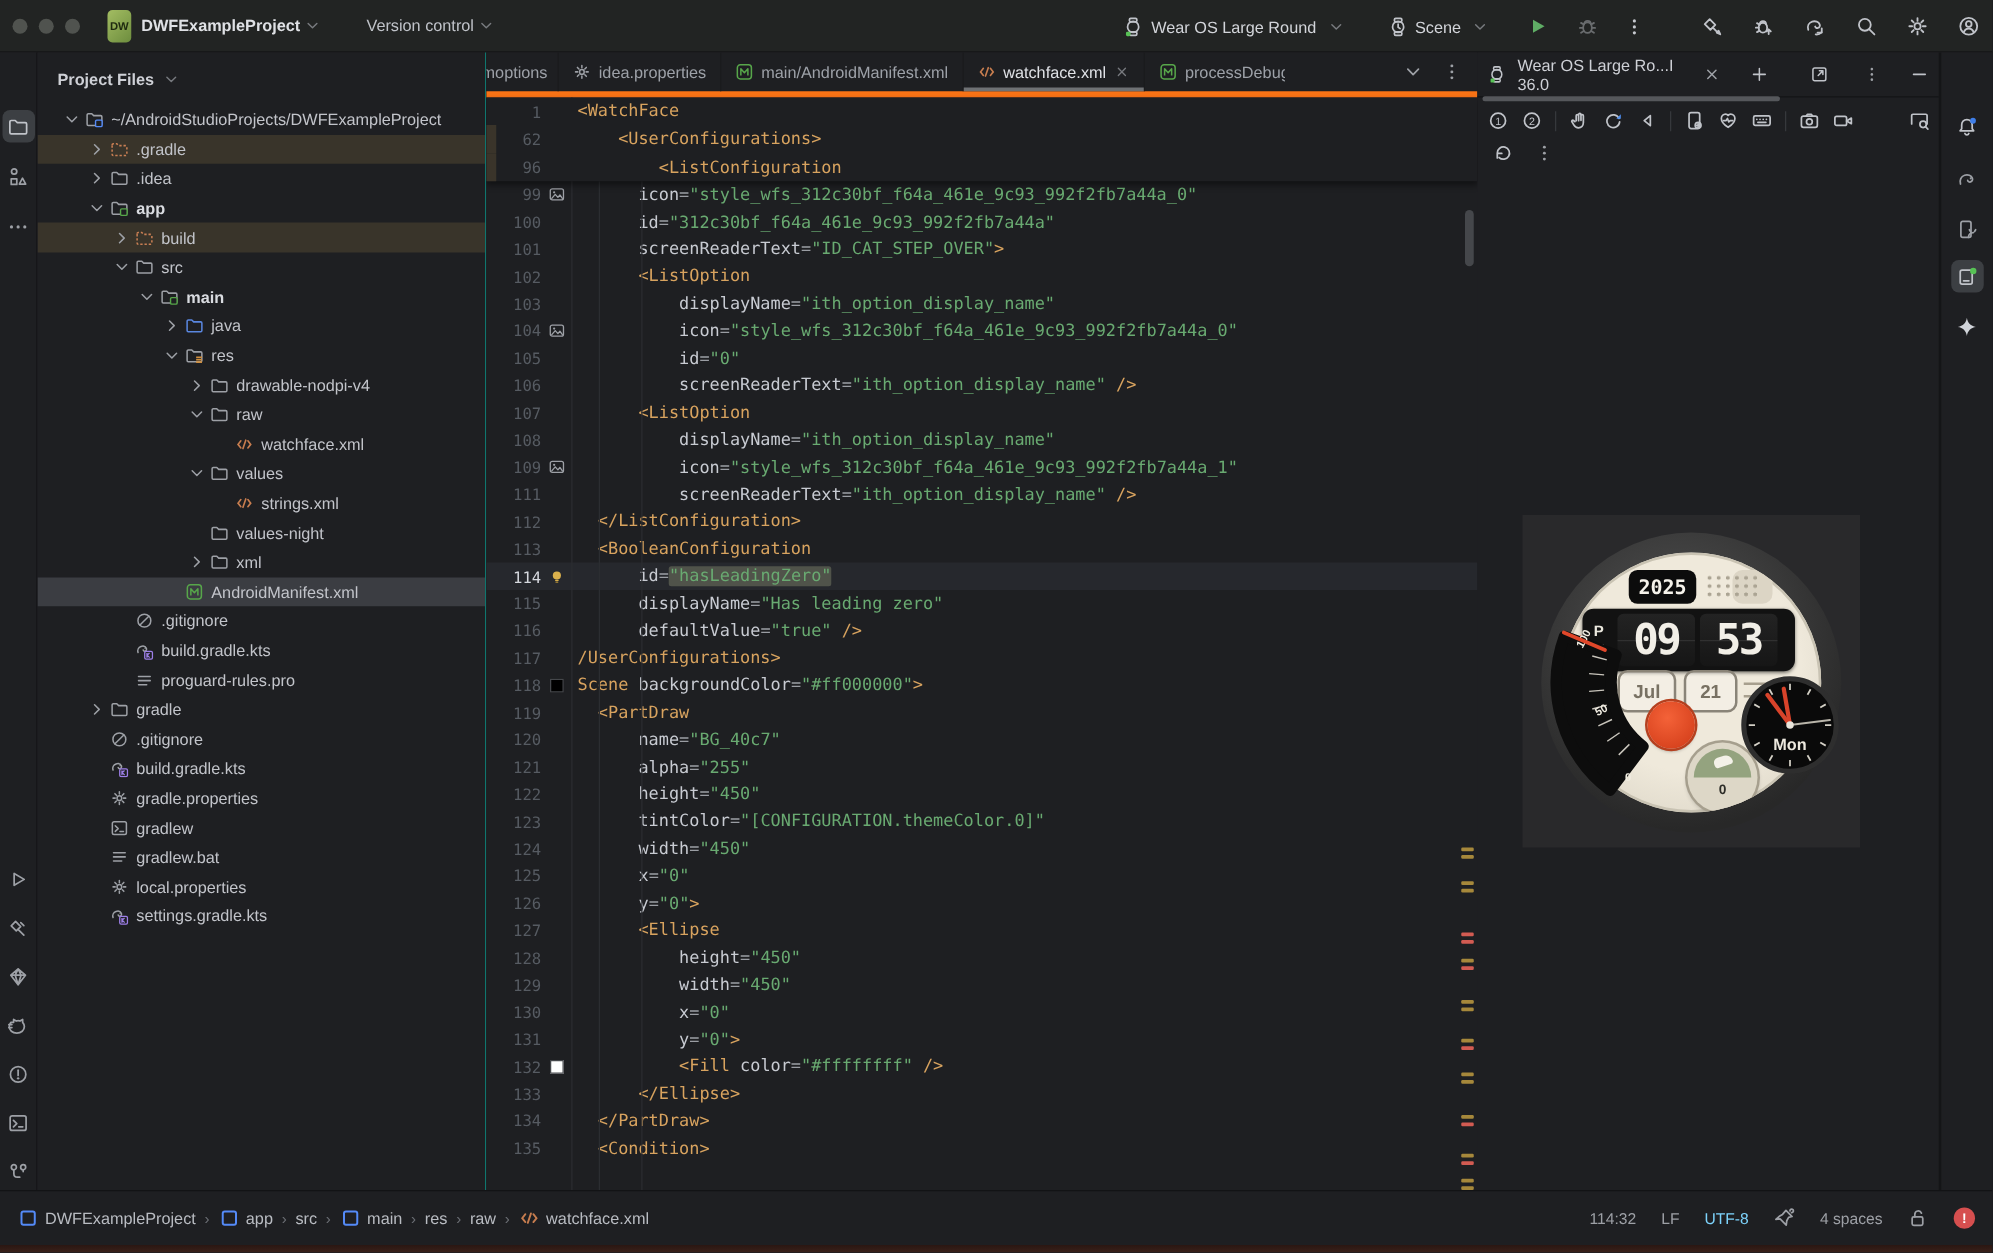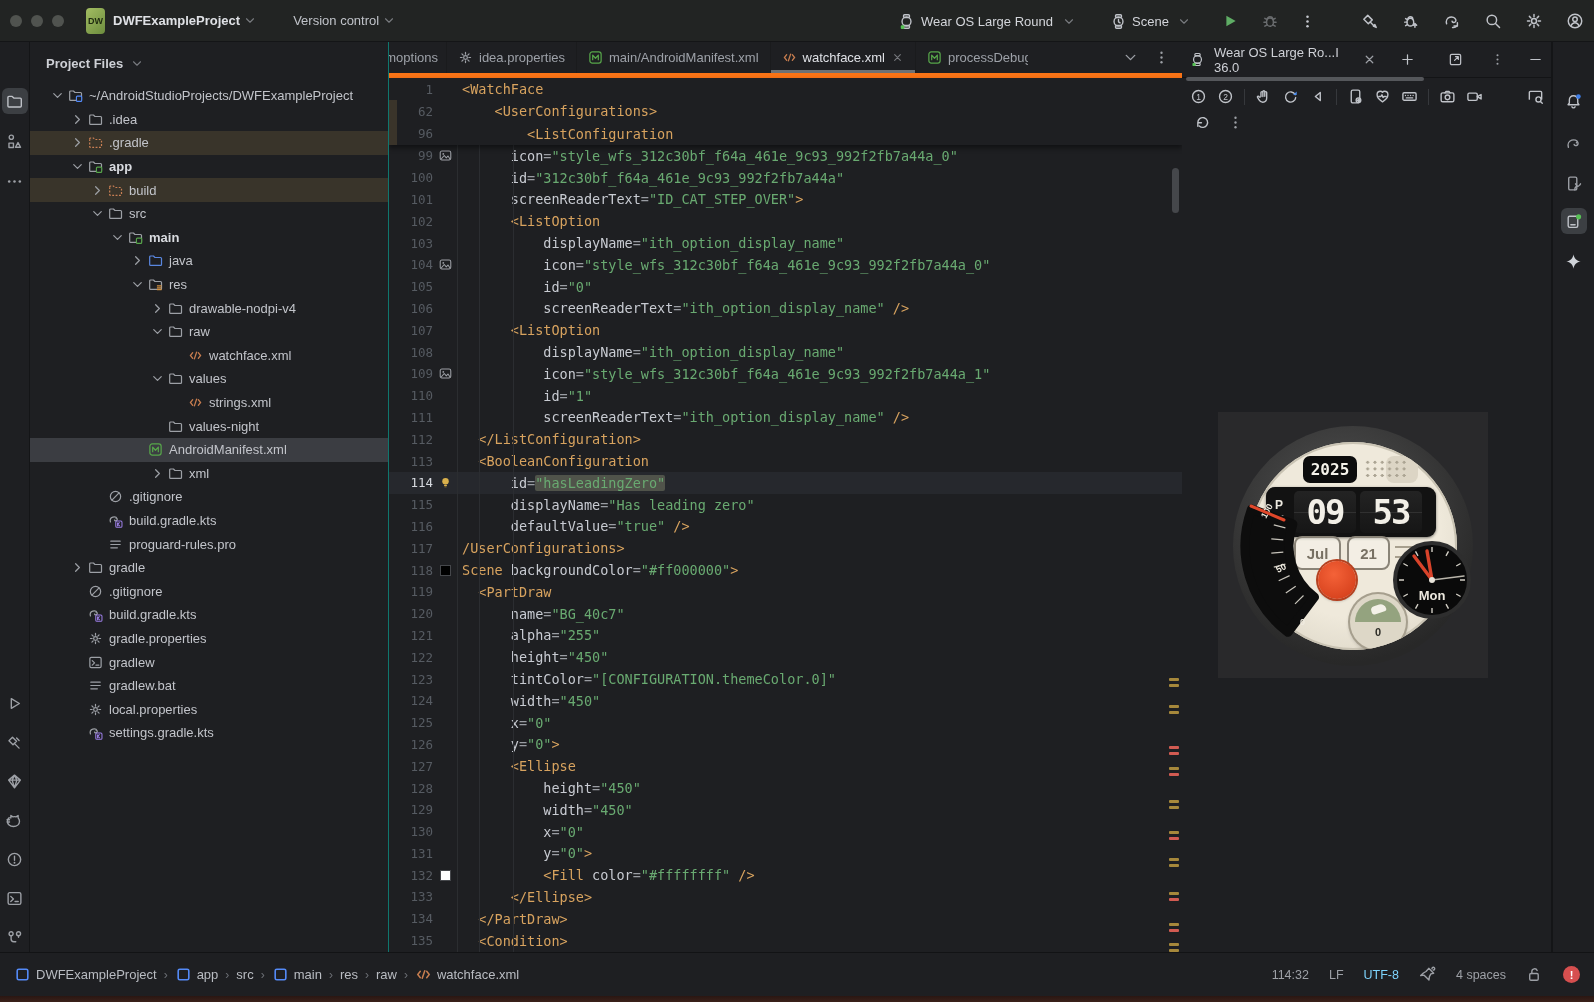--- a/index.html
+++ b/index.html
@@ -358,45 +358,45 @@
             </svg>
           </span>
           <span class="cell">
             <svg viewBox="0 0 16 16">
               <path d="M1.8 4.2a1 1 0 0 1 1-1h3l1.6 1.6h6a1 1 0 0 1 1 1v6.4a1 1 0 0 1-1 1h-10.6a1 1 0 0 1-1-1z" fill="none" stroke="#9da0a6" stroke-width="1.3" stroke-linejoin="round"></path>
               <rect x="9" y="8.6" width="5.6" height="5.6" rx="1" fill="#1e1f22" stroke="#548af7" stroke-width="1.2"></rect>
             </svg>
           </span>
           <span class="tlabel">~/AndroidStudioProjects/DWFExampleProject</span>
         </div>
+        <div class="trow brown" style="padding-left: 38px;">
+          <span class="cell">
+            <svg viewBox="0 0 16 16">
+              <path class="st" d="M6 4l4 4-4 4"></path>
+            </svg>
+          </span>
+          <span class="cell">
+            <svg viewBox="0 0 16 16">
+              <path d="M1.8 4.2a1 1 0 0 1 1-1h3l1.6 1.6h6a1 1 0 0 1 1 1v6.4a1 1 0 0 1-1 1h-10.6a1 1 0 0 1-1-1z" fill="none" stroke="#c97f54" stroke-width="1.3" stroke-dasharray="2 1.6"></path>
+            </svg>
+          </span>
+          <span class="tlabel">.gradle</span>
+        </div>
         <div class="trow" style="padding-left: 38px;">
           <span class="cell">
             <svg viewBox="0 0 16 16">
               <path class="st" d="M6 4l4 4-4 4"></path>
             </svg>
           </span>
           <span class="cell">
             <svg viewBox="0 0 16 16">
               <path d="M1.8 4.2a1 1 0 0 1 1-1h3l1.6 1.6h6a1 1 0 0 1 1 1v6.4a1 1 0 0 1-1 1h-10.6a1 1 0 0 1-1-1z" fill="none" stroke="#9da0a6" stroke-width="1.3" stroke-linejoin="round"></path>
             </svg>
           </span>
           <span class="tlabel">.idea</span>
-        </div>
-        <div class="trow brown" style="padding-left: 38px;">
-          <span class="cell">
-            <svg viewBox="0 0 16 16">
-              <path class="st" d="M6 4l4 4-4 4"></path>
-            </svg>
-          </span>
-          <span class="cell">
-            <svg viewBox="0 0 16 16">
-              <path d="M1.8 4.2a1 1 0 0 1 1-1h3l1.6 1.6h6a1 1 0 0 1 1 1v6.4a1 1 0 0 1-1 1h-10.6a1 1 0 0 1-1-1z" fill="none" stroke="#c97f54" stroke-width="1.3" stroke-dasharray="2 1.6"></path>
-            </svg>
-          </span>
-          <span class="tlabel">.gradle</span>
         </div>
         <div class="trow bold" style="padding-left: 38px;">
           <span class="cell">
             <svg viewBox="0 0 16 16">
               <path class="st" d="M4 6l4 4 4-4"></path>
             </svg>
           </span>
           <span class="cell">
             <svg viewBox="0 0 16 16">
               <path d="M1.8 4.2a1 1 0 0 1 1-1h3l1.6 1.6h6a1 1 0 0 1 1 1v6.4a1 1 0 0 1-1 1h-10.6a1 1 0 0 1-1-1z" fill="none" stroke="#9da0a6" stroke-width="1.3" stroke-linejoin="round"></path>
@@ -531,42 +531,42 @@
         </div>
         <div class="trow" style="padding-left: 118px;">
           <span class="cell"></span>
           <span class="cell">
             <svg viewBox="0 0 16 16">
               <path d="M1.8 4.2a1 1 0 0 1 1-1h3l1.6 1.6h6a1 1 0 0 1 1 1v6.4a1 1 0 0 1-1 1h-10.6a1 1 0 0 1-1-1z" fill="none" stroke="#9da0a6" stroke-width="1.3" stroke-linejoin="round"></path>
             </svg>
           </span>
           <span class="tlabel">values-night</span>
         </div>
+        <div class="trow" style="padding-left: 118px;">
+          <span class="cell">
+            <svg viewBox="0 0 16 16">
+              <path class="st" d="M6 4l4 4-4 4"></path>
+            </svg>
+          </span>
+          <span class="cell">
+            <svg viewBox="0 0 16 16">
+              <path d="M1.8 4.2a1 1 0 0 1 1-1h3l1.6 1.6h6a1 1 0 0 1 1 1v6.4a1 1 0 0 1-1 1h-10.6a1 1 0 0 1-1-1z" fill="none" stroke="#9da0a6" stroke-width="1.3" stroke-linejoin="round"></path>
+            </svg>
+          </span>
+          <span class="tlabel">xml</span>
+        </div>
         <div class="trow selected" style="padding-left: 98px;">
           <span class="cell"></span>
           <span class="cell">
             <svg viewBox="0 0 16 16">
               <rect x="2" y="2" width="12" height="12" rx="2.5" fill="none" stroke="#57a64a" stroke-width="1.3"></rect>
               <path d="M5 11V5.4L8 8.8l3-3.4V11" fill="none" stroke="#57a64a" stroke-width="1.3" stroke-linejoin="round"></path>
             </svg>
           </span>
           <span class="tlabel">AndroidManifest.xml</span>
-        </div>
-        <div class="trow" style="padding-left: 118px;">
-          <span class="cell">
-            <svg viewBox="0 0 16 16">
-              <path class="st" d="M6 4l4 4-4 4"></path>
-            </svg>
-          </span>
-          <span class="cell">
-            <svg viewBox="0 0 16 16">
-              <path d="M1.8 4.2a1 1 0 0 1 1-1h3l1.6 1.6h6a1 1 0 0 1 1 1v6.4a1 1 0 0 1-1 1h-10.6a1 1 0 0 1-1-1z" fill="none" stroke="#9da0a6" stroke-width="1.3" stroke-linejoin="round"></path>
-            </svg>
-          </span>
-          <span class="tlabel">xml</span>
         </div>
         <div class="trow" style="padding-left: 58px;">
           <span class="cell"></span>
           <span class="cell">
             <svg viewBox="0 0 16 16">
               <circle cx="8" cy="8" r="5.5" class="st"></circle>
               <path class="st" d="M4.2 11.8L11.8 4.2"></path>
             </svg>
           </span>
           <span class="tlabel">.gitignore</span>
@@ -767,21 +767,20 @@
             </svg></span><span class="ctext"><span class="seg-a">          icon</span><span class="seg-p">=</span><span class="seg-v">"style_wfs_312c30bf_f64a_461e_9c93_992f2fb7a44a_0"</span></span></div>
         <div class="cl"><span class="lnum">105</span><span class="gico"></span><span class="ctext"><span class="seg-a">          id</span><span class="seg-p">=</span><span class="seg-v">"0"</span></span></div>
         <div class="cl"><span class="lnum">106</span><span class="gico"></span><span class="ctext"><span class="seg-a">          screenReaderText</span><span class="seg-p">=</span><span class="seg-v">"ith_option_display_name"</span><span class="seg-t"> /&gt;</span></span></div>
         <div class="cl"><span class="lnum">107</span><span class="gico"></span><span class="ctext"><span class="seg-t">      &lt;ListOption</span></span></div>
         <div class="cl"><span class="lnum">108</span><span class="gico"></span><span class="ctext"><span class="seg-a">          displayName</span><span class="seg-p">=</span><span class="seg-v">"ith_option_display_name"</span></span></div>
         <div class="cl"><span class="lnum">109</span><span class="gico"><svg viewBox="0 0 16 16">
               <rect x="1.5" y="2.5" width="13" height="11" rx="2" class="st"></rect>
               <circle cx="5.3" cy="6" r="1.1" fill="#9da0a6"></circle>
               <path class="st" d="M3 12l3.4-4 2.6 3 2-2.4 2.4 3.4"></path>
             </svg></span><span class="ctext"><span class="seg-a">          icon</span><span class="seg-p">=</span><span class="seg-v">"style_wfs_312c30bf_f64a_461e_9c93_992f2fb7a44a_1"</span></span></div>
-        <div class="cl"><span class="lnum">110</span><span class="gico"></span><span class="ctext"><span class="seg-a">          id</span><span class="seg-p">=</span><span class="seg-v">"1"</span></span></div>
         <div class="cl"><span class="lnum">111</span><span class="gico"></span><span class="ctext"><span class="seg-a">          screenReaderText</span><span class="seg-p">=</span><span class="seg-v">"ith_option_display_name"</span><span class="seg-t"> /&gt;</span></span></div>
         <div class="cl"><span class="lnum">112</span><span class="gico"></span><span class="ctext"><span class="seg-t">  &lt;/ListConfiguration&gt;</span></span></div>
         <div class="cl"><span class="lnum">113</span><span class="gico"></span><span class="ctext"><span class="seg-t">  &lt;BooleanConfiguration</span></span></div>
         <div class="cl cur"><span class="lnum" style="color:#d5d8de">114</span><span class="gico"><svg viewBox="0 0 16 16">
               <circle cx="8" cy="6.6" r="4" fill="#d9b04c"></circle>
               <rect x="6.2" y="10.8" width="3.6" height="1.5" rx=".7" fill="#d9b04c"></rect>
               <rect x="6.6" y="12.8" width="2.8" height="1.1" rx=".5" fill="#b58f35"></rect>
             </svg></span><span class="ctext"><span class="seg-a">      id</span><span class="seg-p">=</span><span class="seg-vh">"hasLeadingZero"</span></span></div>
         <div class="cl"><span class="lnum">115</span><span class="gico"></span><span class="ctext"><span class="seg-a">      displayName</span><span class="seg-p">=</span><span class="seg-v">"Has leading zero"</span></span></div>
         <div class="cl"><span class="lnum">116</span><span class="gico"></span><span class="ctext"><span class="seg-a">      defaultValue</span><span class="seg-p">=</span><span class="seg-v">"true"</span><span class="seg-t"> /&gt;</span></span></div>

